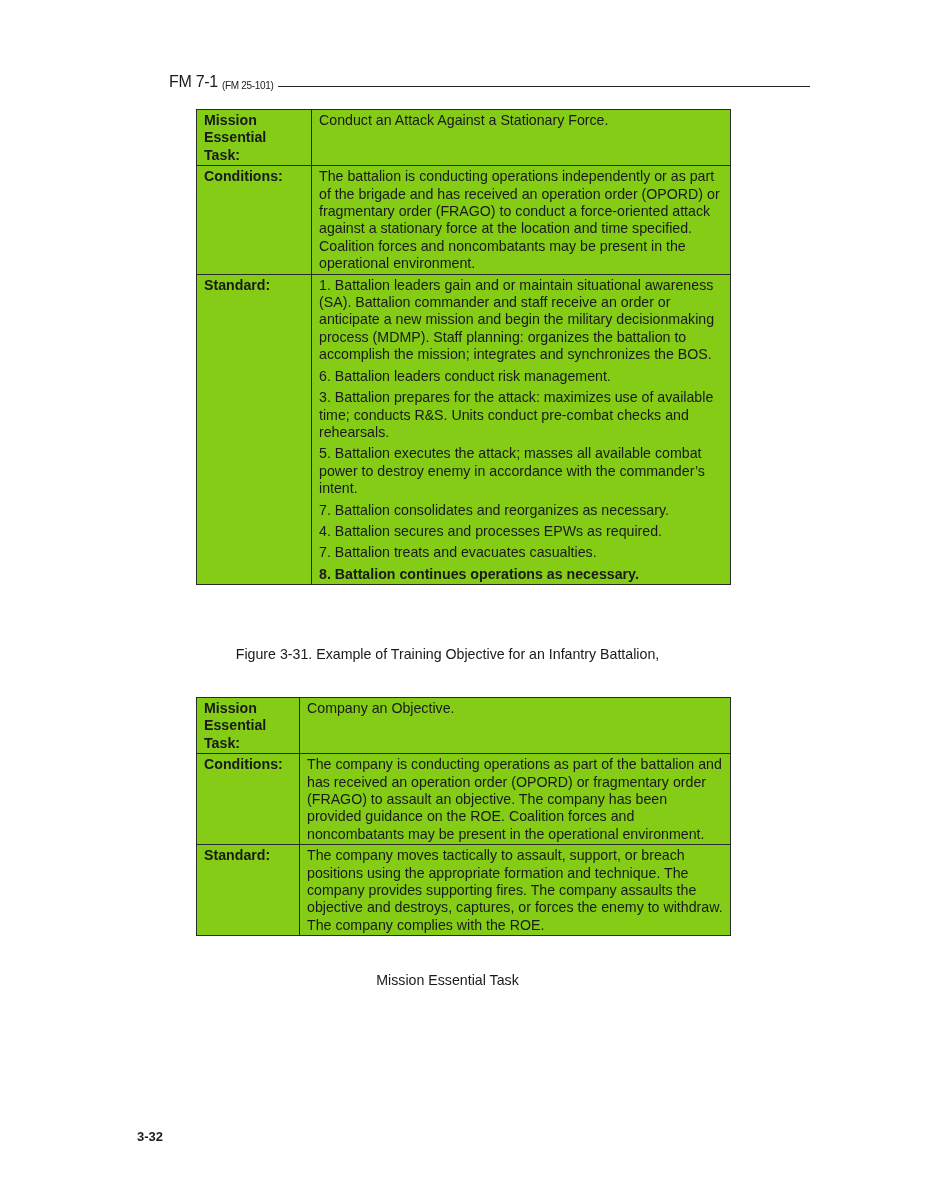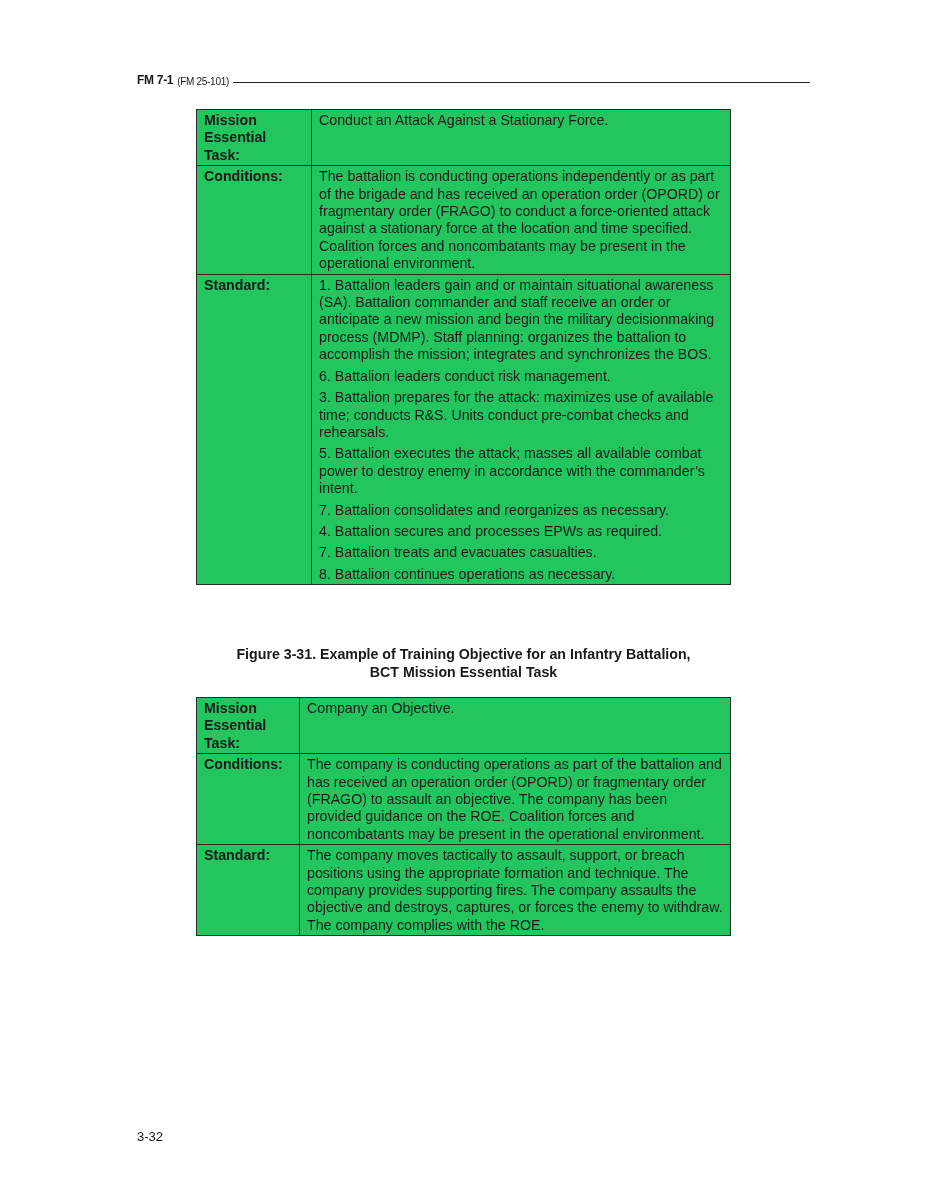--- a/index.html
+++ b/index.html
@@ -1,33 +1,33 @@
 <!DOCTYPE html>
 <html><head>
 <meta charset="utf-8">
 <style>
   html, body { margin: 0; padding: 0; background: #ffffff; }
   body { width: 926px; height: 1198px; position: relative; font-family: "Liberation Sans", sans-serif; color: #1a1a1a; }
   .header { position: absolute; left: 137px; top: 73px; width: 673px; display: flex; align-items: flex-end; }
-  .header .main { font-weight: bold; font-size: 12px; letter-spacing: -0.3px; }
+  .header .main { font-weight: normal; font-size: 16px; letter-spacing: -0.3px; margin-left: 32px; }
   .header .sub { font-size: 10px; margin-left: 4px; letter-spacing: -0.3px; }
   .header .rule { flex: 1; border-bottom: 1.5px solid #222; margin-left: 4px; margin-bottom: 4px; }
-  table.obj { position: absolute; left: 196px; width: 535px; border-collapse: collapse; background: #22c55e; font-size: 14.2px; line-height: 17.4px; }
+  table.obj { position: absolute; left: 196px; width: 535px; border-collapse: collapse; background: #84cc16; font-size: 14.2px; line-height: 17.4px; }
   table.obj td { border: 1.5px solid #2a2a2a; vertical-align: top; padding: 2px 7px 1px 7px; }
   table.obj td.label { font-weight: bold; }
   #t1 { top: 109px; }
   #t1 col.c1 { width: 115px; }
   #t2 { top: 697px; }
   #t2 col.c1 { width: 103px; }
   .std-item { margin-bottom: 4px; }
-  .std-item:last-child { margin-bottom: 0; }
-  .caption { position: absolute; left: 196px; width: 535px; text-align: center; font-weight: bold; font-size: 14.2px; line-height: 18px; }
+  .std-item:last-child { margin-bottom: 0; font-weight: bold; }
+  .caption { position: absolute; left: 180px; width: 535px; text-align: center; font-weight: normal; font-size: 14.2px; line-height: 18px; }
   #cap1 { top: 645px; }
   #cap2 { top: 971px; }
-  .pagenum { position: absolute; left: 137px; top: 1129px; font-weight: normal; font-size: 13px; }
+  .pagenum { position: absolute; left: 137px; top: 1129px; font-weight: bold; font-size: 13px; }
 </style>
 </head>
 <body>
 
 <div class="header">
   <span class="main">FM 7-1</span>
   <span class="sub">(FM 25-101)</span>
   <span class="rule"></span>
 </div>
 
@@ -56,21 +56,20 @@
       <div class="std-item">4. Battalion secures and processes EPWs as required.</div>
       <div class="std-item">7. Battalion treats and evacuates casualties.</div>
       <div class="std-item">8. Battalion continues operations as necessary.</div>
     </td>
   </tr>
 </tbody>
   </table>
 
 <div class="caption" id="cap1">
   <div>Figure 3-31. Example of Training Objective for an Infantry Battalion,</div>
-  <div>BCT Mission Essential Task</div>
 </div>
 
 <table class="obj" id="t2">
   <colgroup>
       <col class="c1">
       <col>
     </colgroup>
   <tbody>
       <tr>
     <td class="label" style="width:88px">Mission Essential Task:</td>
@@ -81,15 +80,16 @@
     <td>The company is conducting operations as part of  the battalion and has received an operation order (OPORD) or fragmentary order (FRAGO) to assault an objective. The company has been provided guidance on the ROE. Coalition forces and noncombatants may be present in the operational environment.</td>
   </tr>
   <tr>
     <td class="label">Standard:</td>
     <td>The company moves tactically to assault, support, or breach positions using the appropriate formation and technique. The company provides supporting fires. The company assaults the objective and destroys, captures, or forces the enemy to withdraw. The company complies with the ROE.</td>
   </tr>
 </tbody>
   </table>
 
 <div class="caption" id="cap2">
+  <div>Mission Essential Task</div>
 </div>
 
 <div class="pagenum">3-32</div>
 
 </body></html>

